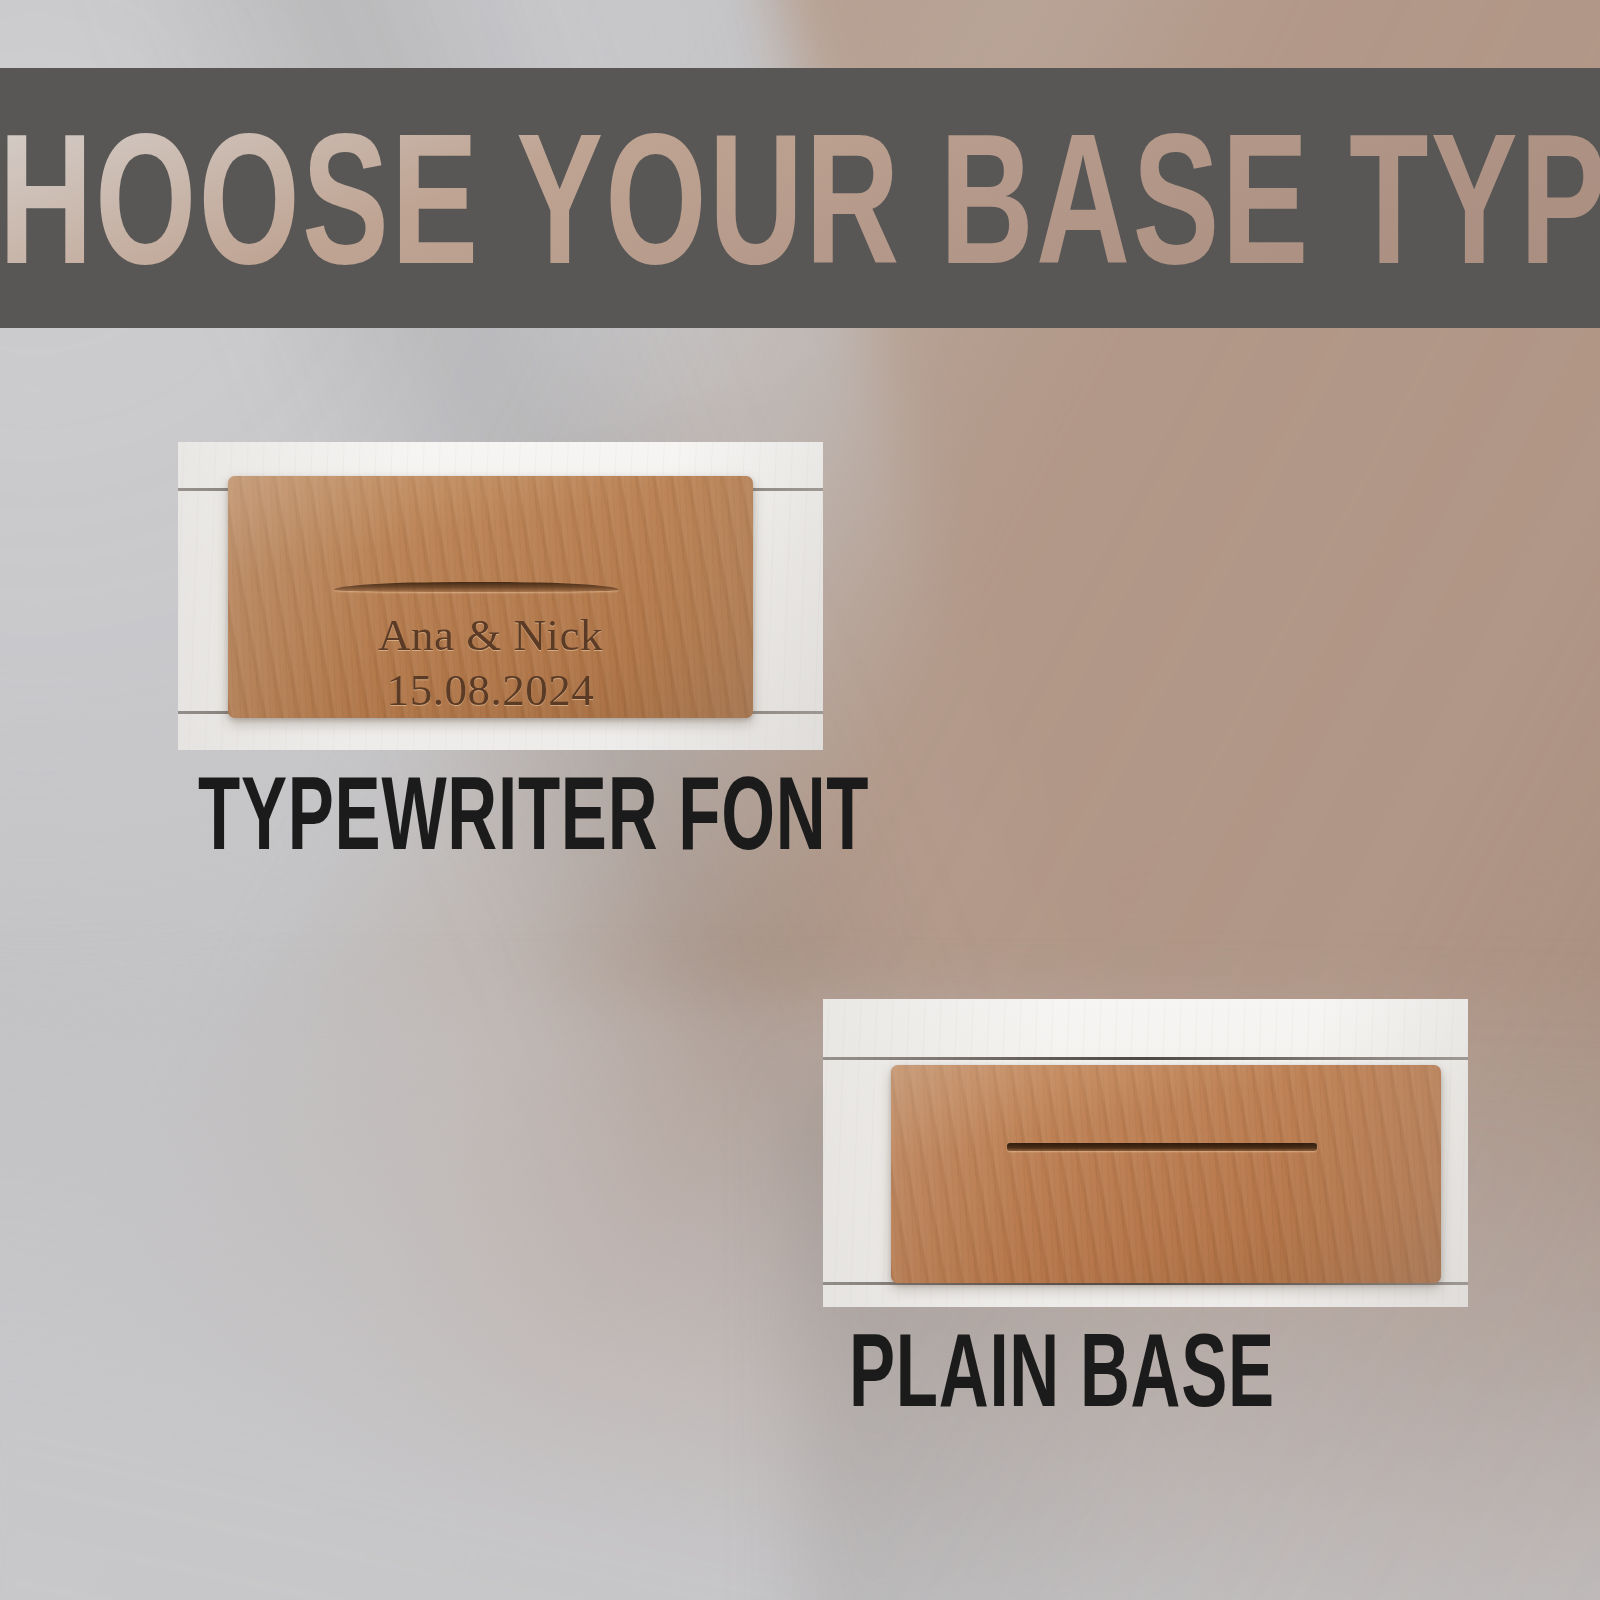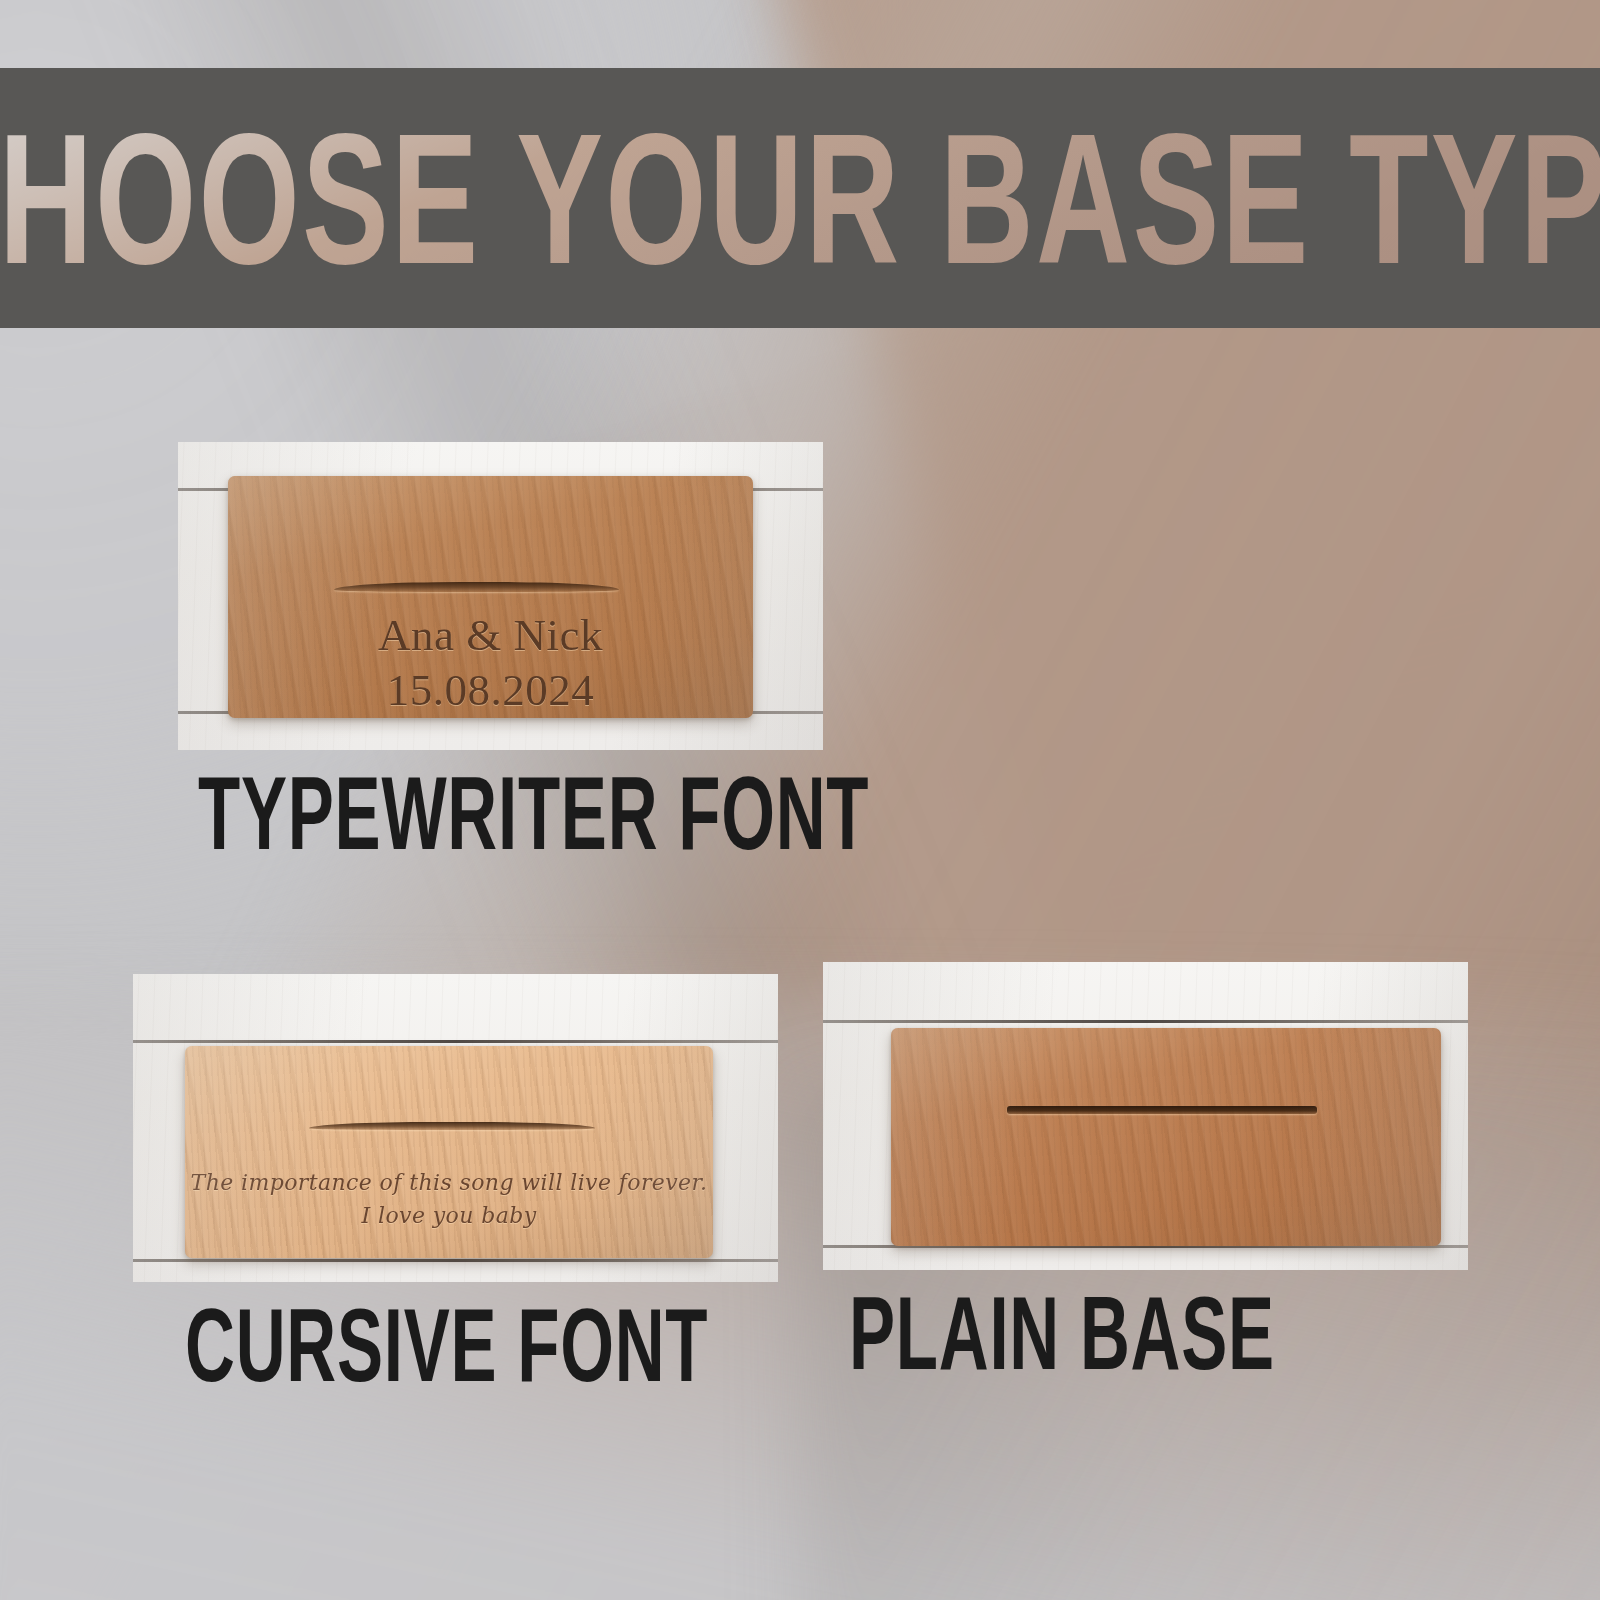--- a/index.html
+++ b/index.html
@@ -164,21 +164,21 @@
     width: 1335px;
     height: 874px;
   }
   .cell {
     position: absolute;
     width: 645px;
   }
   .cell.c1 { left: 0;    top: 0; margin-left: 45px; }
   .cell.c2 { left: 690px; top: 0; }
   .cell.c3 { left: 0;    top: 532px; }
-  .cell.c4 { left: 690px; top: 520px; }
+  .cell.c4 { left: 690px; top: 557px; }
 
   .photo {
     position: relative;
     width: 645px;
     height: 308px;
     overflow: hidden;
     background: #f2f1ef;
   }
   .cell.c2 .photo, .cell.c4 .photo { width: 645px; }
 
@@ -375,39 +375,20 @@
             <div>Ana &amp; Nick</div>
             <div>15.08.2024</div>
           </div>
         </div>
         <div class="plank-shadow"></div>
       </div>
       <div class="caption">TYPEWRITER FONT</div>
     </div>
 
 
-    <div class="cell c3">
-      <div class="photo">
-        <div class="plank"></div>
-        <div class="plank-seam seam-top" style="top:66px;"></div>
-        <div class="plank-seam seam-bottom" style="bottom:20px;"></div>
-        <div class="block" style="left:52px; top:72px; width:528px; height:212px; background:#e7b88b;">
-          <div class="block-grain"></div>
-          <div class="block-grain2"></div>
-          <div class="block-sheen"></div>
-          <div class="slot curved" style="left:124px; top:76px; width:286px; height:8px;"></div>
-          <div class="engrave engrave-cursive" style="top:120px; left:0;">
-            <div class="l1">The importance of this song will live forever.</div>
-            <div class="l2">I love you baby</div>
-          </div>
-        </div>
-        <div class="plank-shadow"></div>
-      </div>
-      <div class="caption">CURSIVE FONT</div>
-    </div>
 
     <div class="cell c4">
       <div class="photo">
         <div class="plank"></div>
         <div class="plank-seam seam-top" style="top:58px;"></div>
         <div class="plank-seam seam-bottom" style="bottom:22px;"></div>
         <div class="block" style="left:68px; top:66px; width:550px; height:218px; background:#b9784a;">
           <div class="block-grain"></div>
           <div class="block-grain2"></div>
           <div class="block-sheen"></div>

